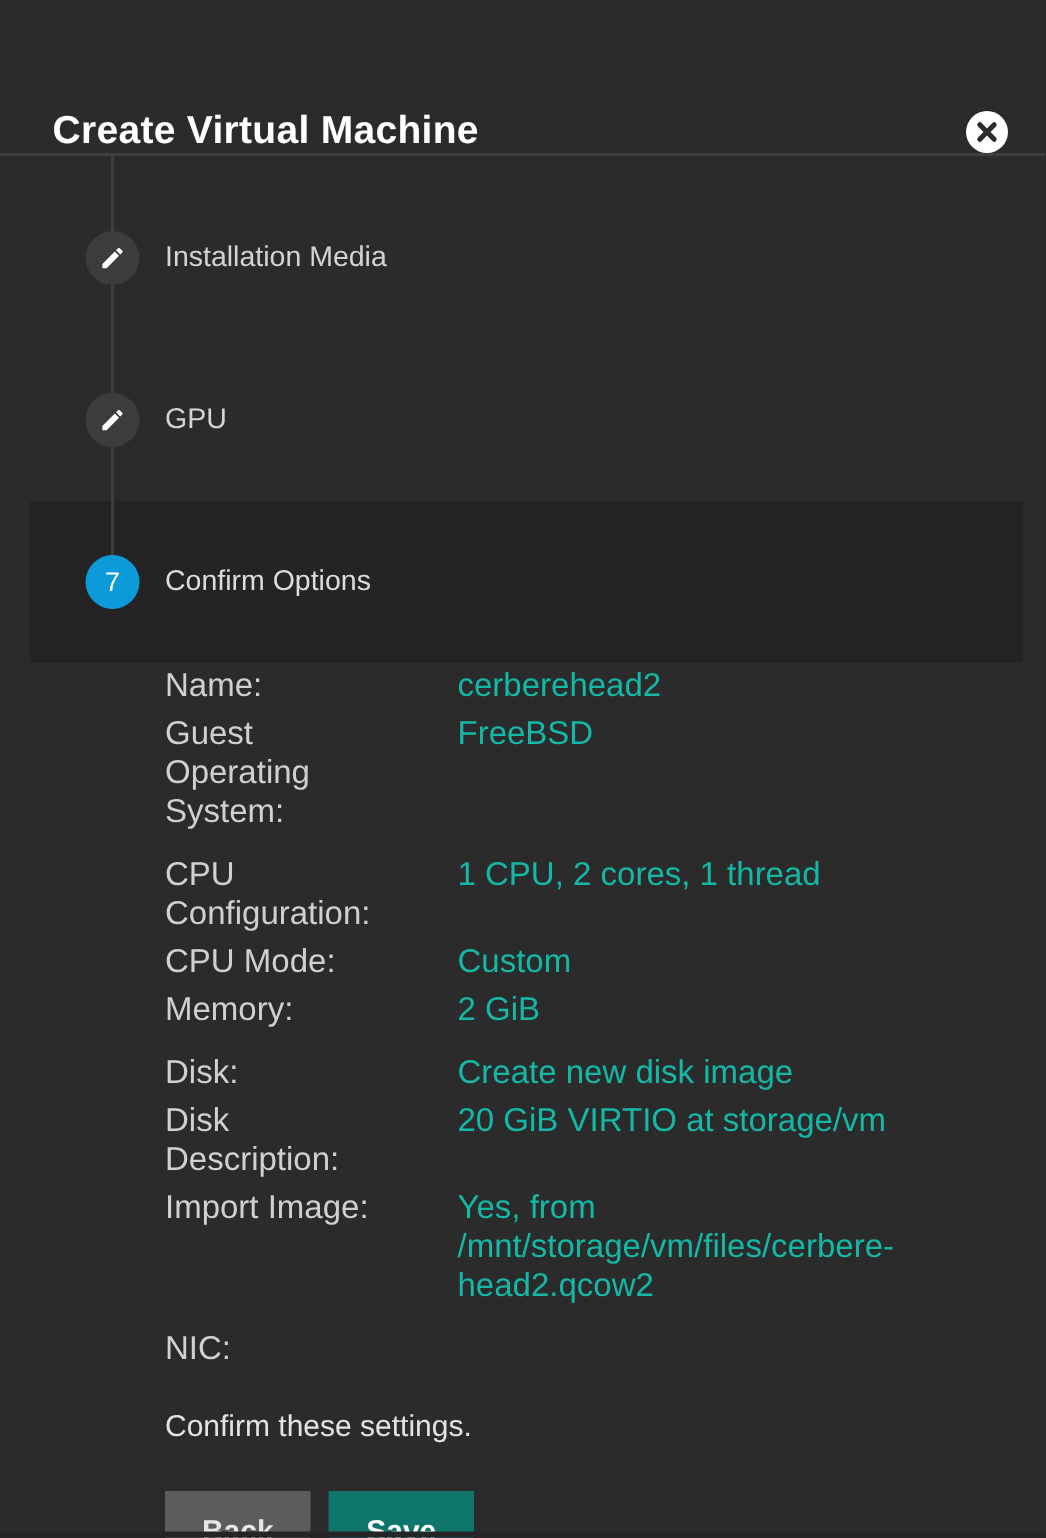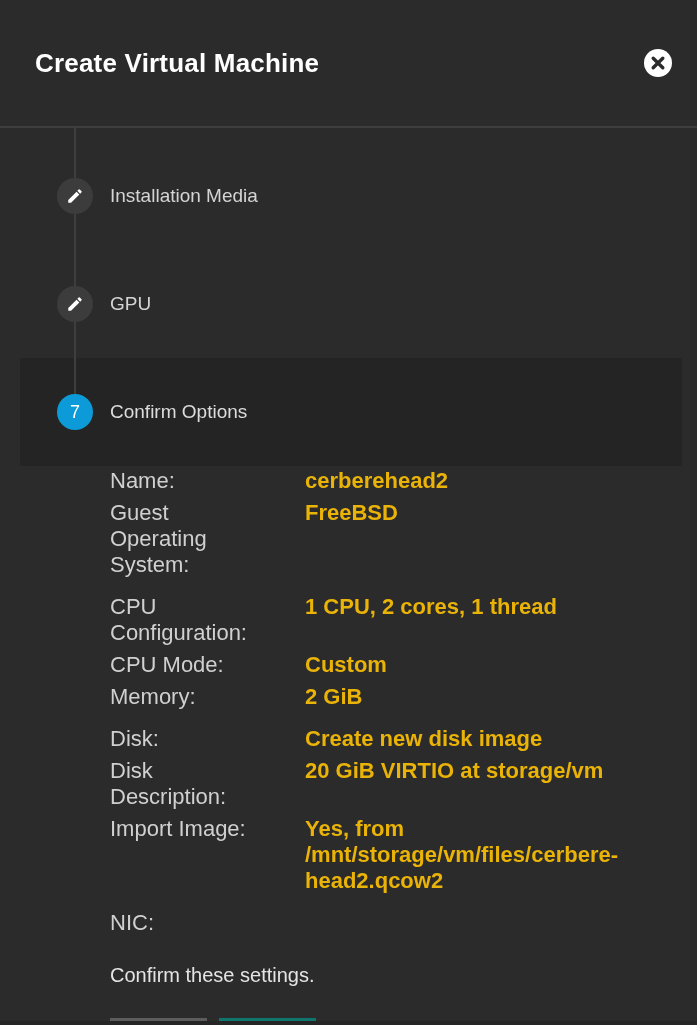--- a/index.html
+++ b/index.html
@@ -10,23 +10,23 @@
     font-family: "Liberation Sans", sans-serif;
   }
   .dialog {
     position: relative;
     width: 697px; height: 1025px;
     background: #2b2b2b;
     box-sizing: border-box;
   }
   
   .dialog-header {
-    height: 128px;
-    display: flex;
-    align-items: center;
+    height: 104px;
+    display: flex;
+    align-items: flex-end;
     justify-content: space-between;
     padding: 0 25px 0 35px;
     border-bottom: 2px solid #3e3e3e;
     box-sizing: border-box;
   }
   .dialog-title {
     color: #ffffff;
     font-size: 26px;
     font-weight: 700;
     letter-spacing: 0.2px;
@@ -104,23 +104,22 @@
     line-height: 26px;
     margin-bottom: 6px;
   }
   .summary-label {
     flex: 0 0 150px;
     margin-right: 45px;
     color: #d0d0d0;
   }
   .summary-value {
     flex: 1;
-    color: #eab308;
+    color: #14b8a6;
     min-width: 0;
-    font-weight: bold;
   }
   .confirm-text {
     margin-top: 28px;
     font-size: 20px;
     color: #e4e4e4;
   }
 
   
   .actions {
     margin-top: 31px;

